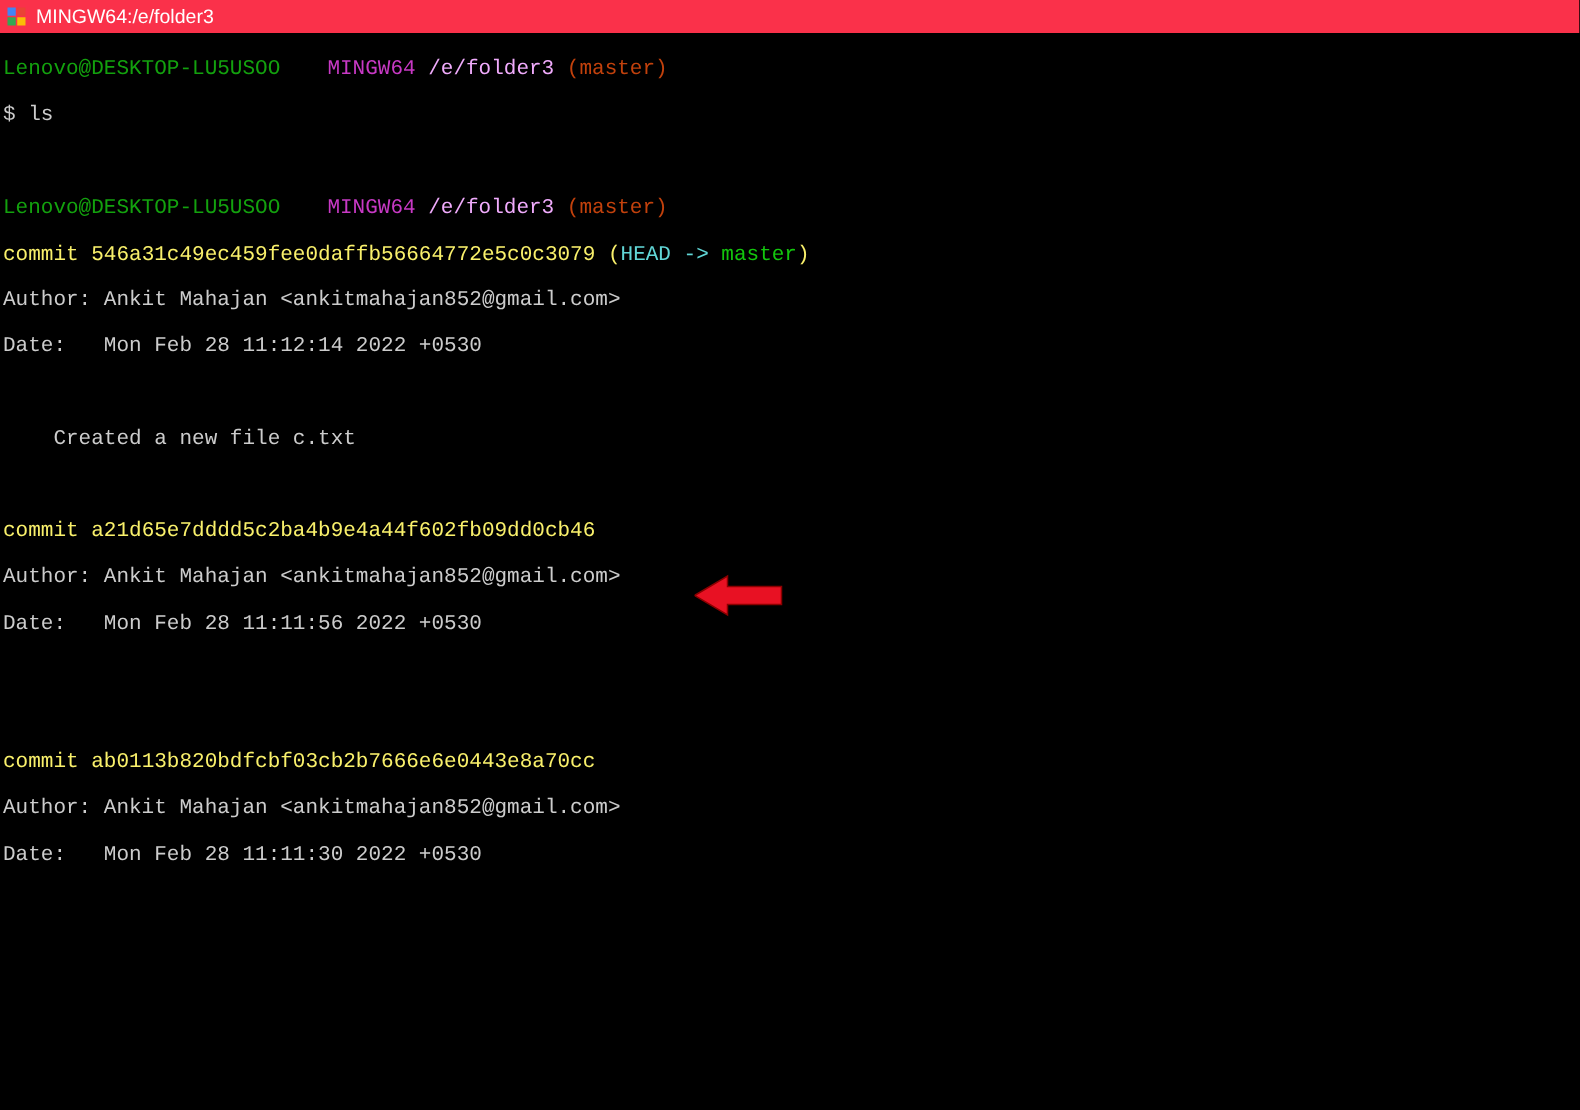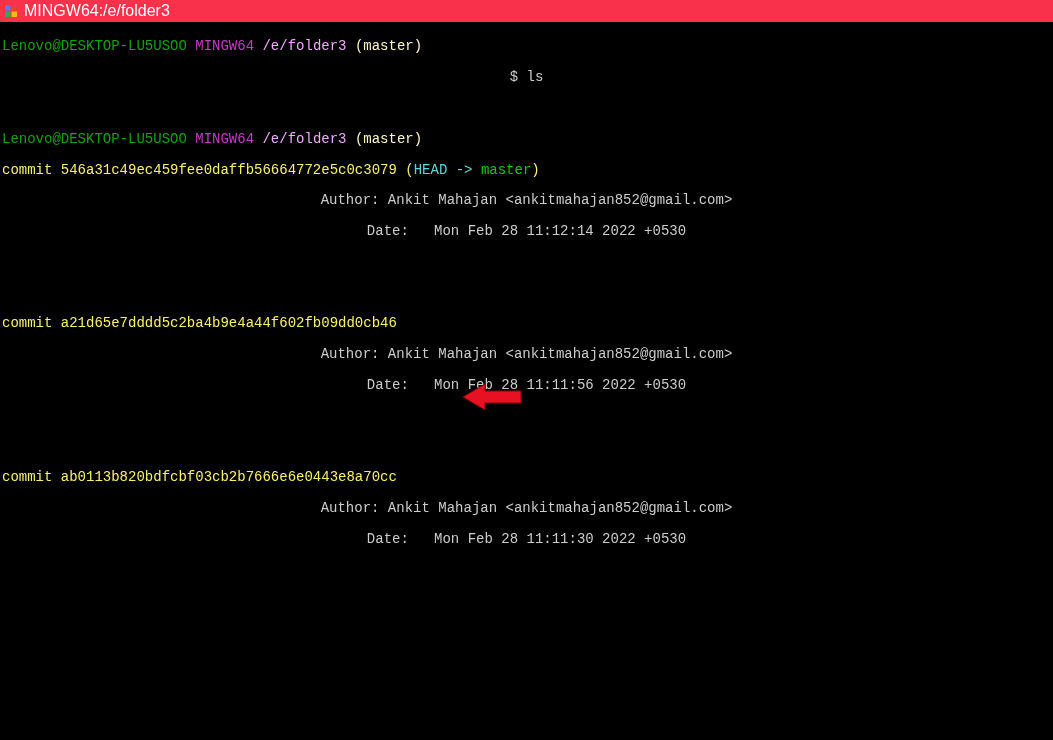--- a/index.html
+++ b/index.html
@@ -15,40 +15,40 @@
       position: relative;
     }
     .titlebar {
       background: #fa314a;
       height: 22px;
       display: flex;
       align-items: center;
       padding: 0 4px;
       color: #fff;
       font-family: "Segoe UI", Tahoma, sans-serif;
-      font-size: 16px;
+      font-size: 13px;
     }
     .titlebar .app-icon {
       width: 14px;
       height: 14px;
       margin-right: 6px;
       display: inline-flex;
       align-items: center;
       justify-content: center;
     }
     .terminal {
       padding: 2px 2px;
       white-space: pre;
     }
     .green { color: #13a10e; }
-    .magenta { color: #c839c5; }
+    .magenta { color: #c839c5; margin-left: 23px; }
     .yellow { color: #f0abfc; }
-    .cyan { color: #fef9c3; }
+    .cyan { color: #c2410c; }
     .brightcyan { color: #61d6d6; text-align: right; }
-    .white { color: #cccccc; text-align: center; }
+    .white { color: #cccccc; }
     .brightyellow { color: #f9f06b; }
     .brightgreen { color: #13c60d; }
     .line { display: block; min-height: 15px; }
     .arrow {
       position: absolute;
       left: 463px;
       top: 382px;
       pointer-events: none;
     }
   </style>
@@ -69,20 +69,21 @@
 
 <div class="terminal">
 <span class="line"><span class="green">Lenovo@DESKTOP-LU5USOO</span> <span class="magenta">MINGW64</span> <span class="yellow">/e/folder3</span> <span class="cyan">(master)</span></span>
 <span class="line white">$ ls</span>
 <span class="line"> </span>
 <span class="line"><span class="green">Lenovo@DESKTOP-LU5USOO</span> <span class="magenta">MINGW64</span> <span class="yellow">/e/folder3</span> <span class="cyan">(master)</span></span>
 <span class="line"><span class="brightyellow">commit </span><span class="brightyellow">546a31c49ec459fee0daffb56664772e5c0c3079</span><span class="brightyellow"> (</span><span class="brightcyan">HEAD -&gt; </span><span class="brightgreen">master</span><span class="brightyellow">)</span></span>
 <span class="line white">Author: Ankit Mahajan &lt;ankitmahajan852@gmail.com&gt;</span>
 <span class="line white">Date:   Mon Feb 28 11:12:14 2022 +0530</span>
 <span class="line"> </span>
+<span class="line white">    Created a new file c.txt</span>
 <span class="line"> </span>
 <span class="line"><span class="brightyellow">commit </span><span class="brightyellow">a21d65e7dddd5c2ba4b9e4a44f602fb09dd0cb46</span></span>
 <span class="line white">Author: Ankit Mahajan &lt;ankitmahajan852@gmail.com&gt;</span>
 <span class="line white">Date:   Mon Feb 28 11:11:56 2022 +0530</span>
 <span class="line"> </span>
 <span class="line"> </span>
 <span class="line"><span class="brightyellow">commit </span><span class="brightyellow">ab0113b820bdfcbf03cb2b7666e6e0443e8a70cc</span></span>
 <span class="line white">Author: Ankit Mahajan &lt;ankitmahajan852@gmail.com&gt;</span>
 <span class="line white">Date:   Mon Feb 28 11:11:30 2022 +0530</span>
 <span class="line"> </span>

